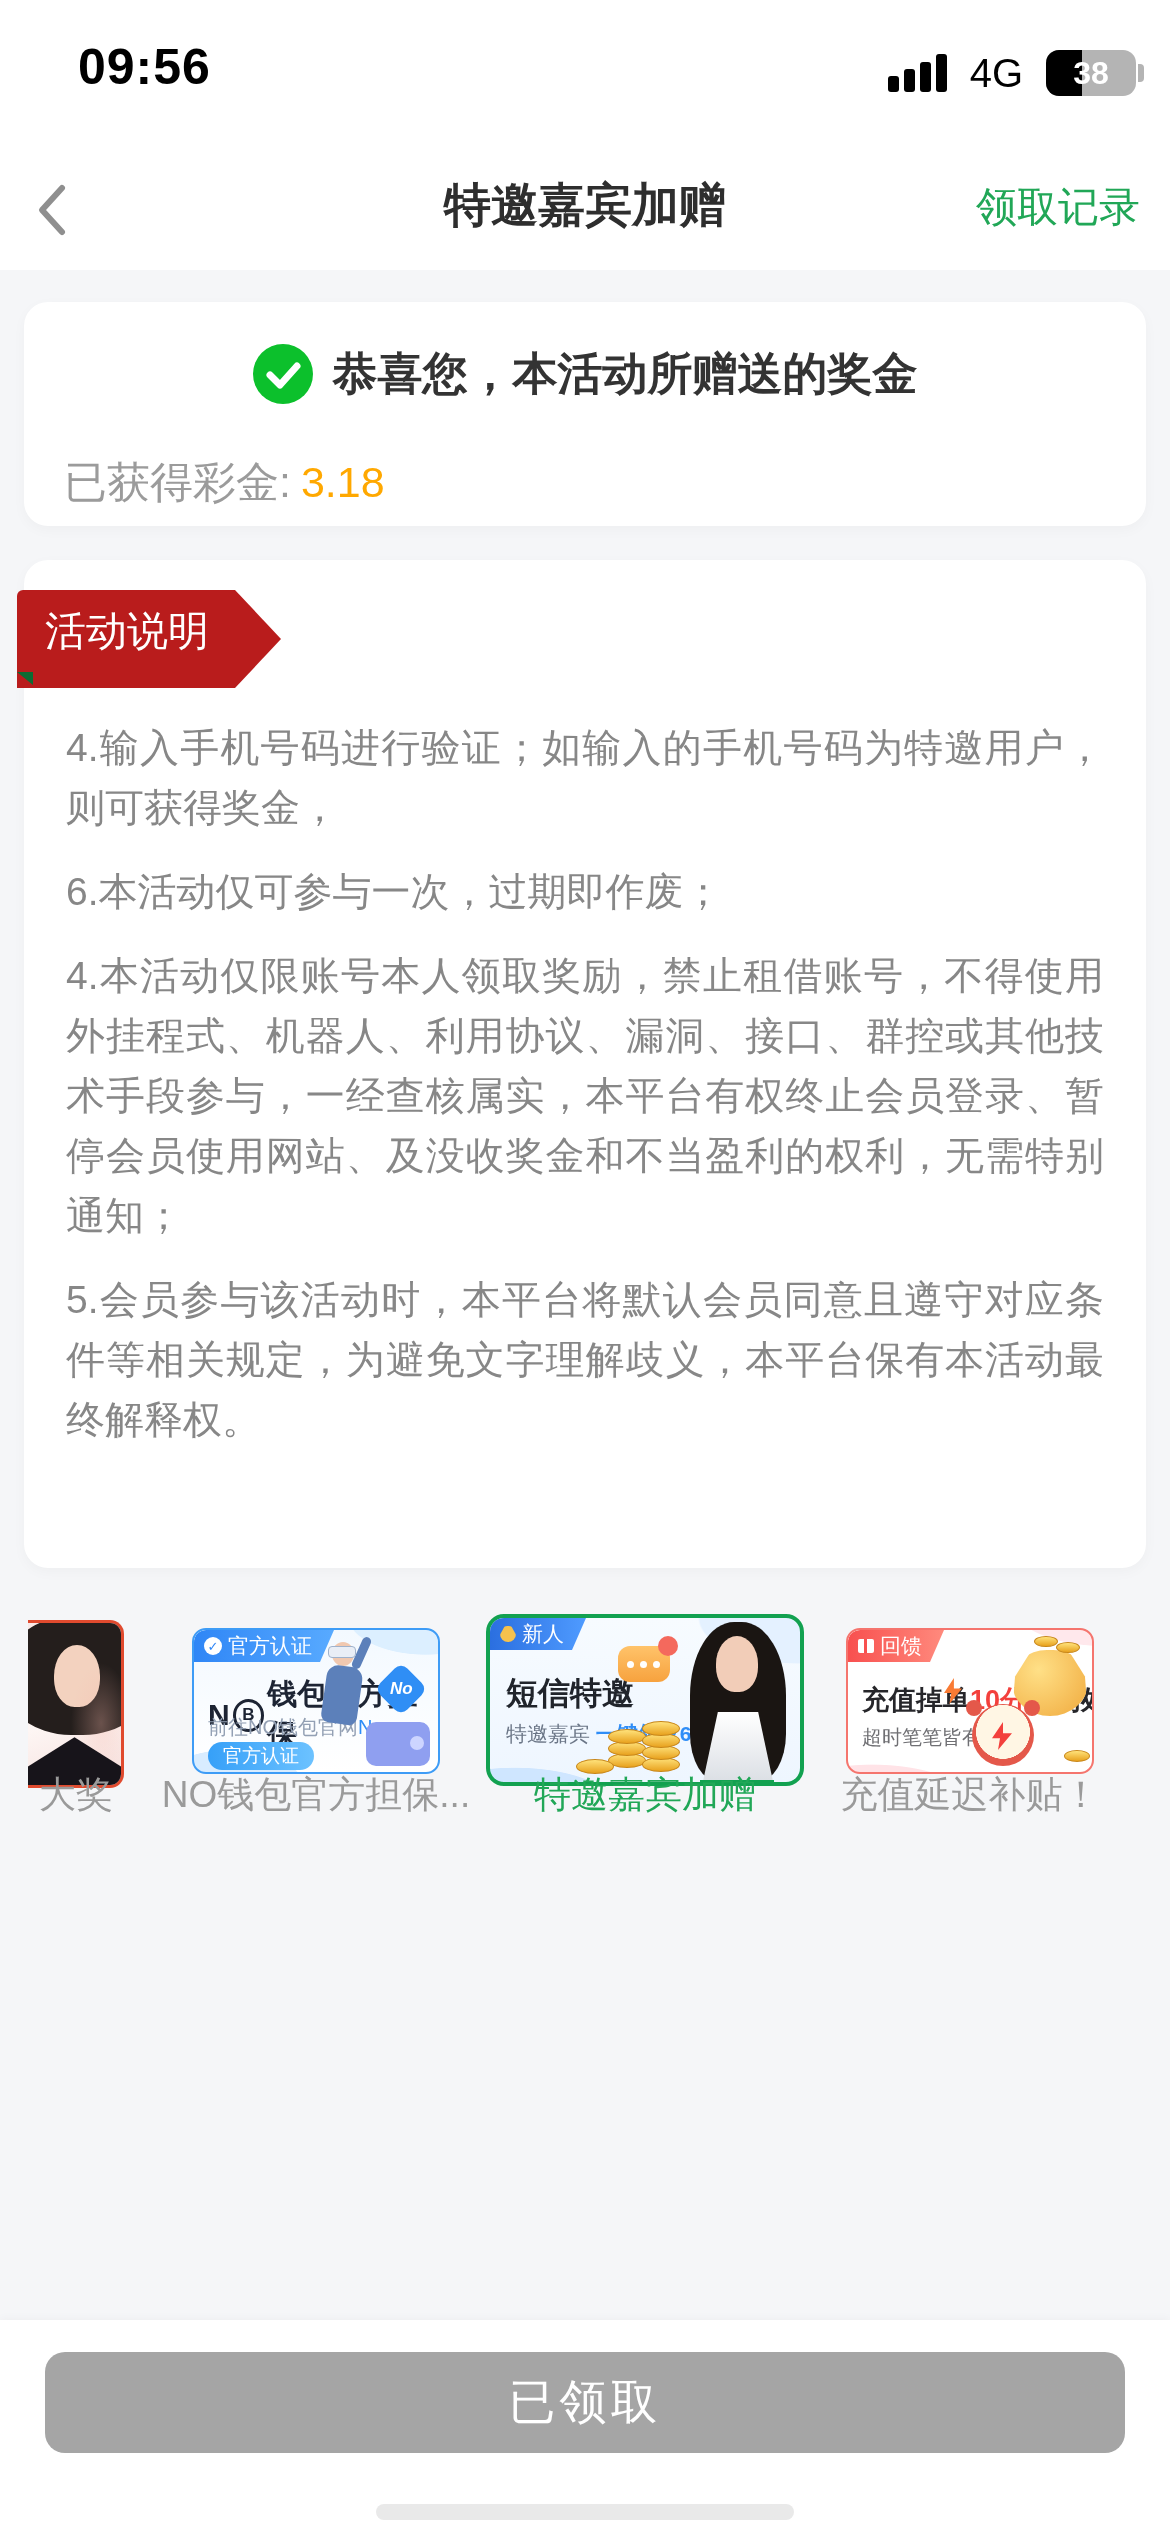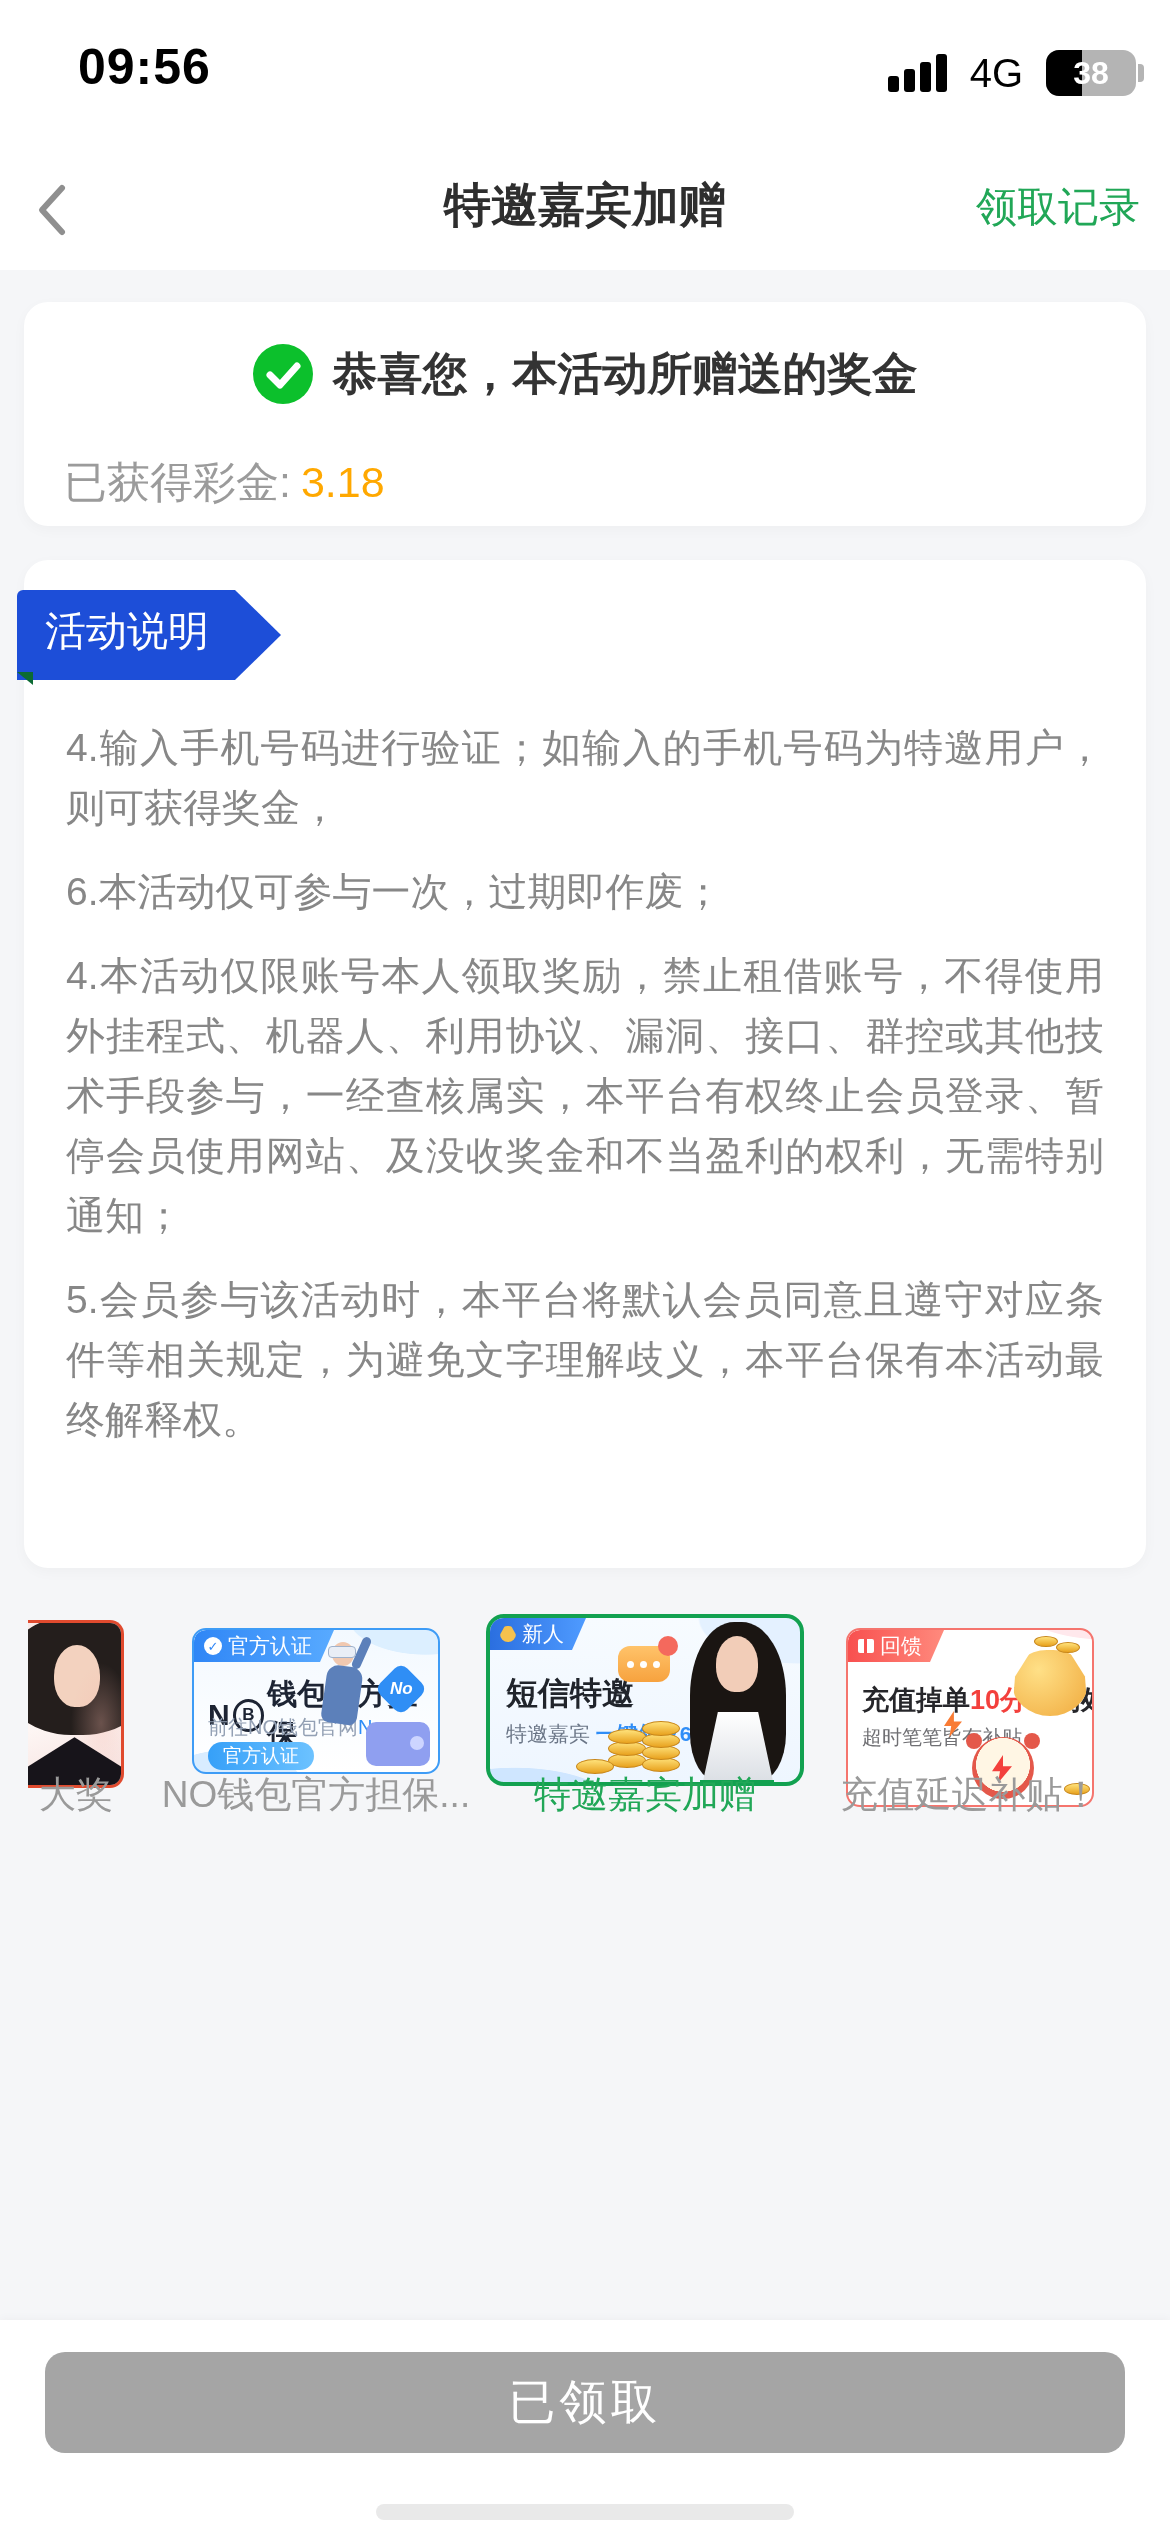--- a/index.html
+++ b/index.html
@@ -29,22 +29,22 @@
   
   .card{position:absolute;left:24px;width:1122px;background:#fff;border-radius:24px;box-shadow:0 4px 14px rgba(0,0,0,0.03);}
   .result-card{top:302px;height:224px;}
   .result-row{position:absolute;top:42px;left:0;right:0;display:flex;align-items:center;justify-content:center;gap:20px;}
   .check{width:60px;height:60px;flex:0 0 auto;}
   .success-msg{font-size:45px;font-weight:bold;color:#333;}
   .bonus-row{position:absolute;left:40px;top:152px;font-size:43px;color:#9b9b9b;}
   .bonus-amount{color:#ffa800;margin-left:10px;}
   
   .rules-card{top:560px;min-height:1008px;}
-  .ribbon{position:absolute;left:-7px;top:30px;height:82px;line-height:82px;padding:0 72px 8px 28px;
-          background:#1d4ed8;color:#fff;font-size:41px;border-radius:6px 0 0 0;
+  .ribbon{position:absolute;left:-7px;top:30px;height:82px;line-height:82px;padding:0 72px 16px 28px;
+          background:#b91c1c;color:#fff;font-size:41px;border-radius:6px 0 0 0;
           clip-path:polygon(0 0,calc(100% - 46px) 0,100% 50%,calc(100% - 46px) 100%,0 100%);}
   .ribbon-fold{position:absolute;left:-7px;top:112px;width:16px;height:13px;background:#0c6b33;
                clip-path:polygon(0 0,100% 0,100% 100%);}
   .rules-text{padding:158px 42px 40px 42px;font-size:39px;line-height:60px;color:#878787;text-align:justify;}
   .rules-text p{margin:0 0 24px 0;}
   .rules-text p:last-child{margin-bottom:0;}
   
   .thumb{position:absolute;box-sizing:border-box;border-radius:14px;overflow:hidden;cursor:pointer;}
   
   .b1{left:28px;top:1620px;width:96px;height:168px;border:3px solid #e04a2e;border-left:none;
@@ -102,21 +102,21 @@
   .b3 .bubble i:nth-child(1){left:9px}.b3 .bubble i:nth-child(2){left:22px}.b3 .bubble i:nth-child(3){left:35px}
   .b3 .bubble em{position:absolute;right:-8px;top:-10px;width:20px;height:20px;background:#f4695d;border-radius:50%;}
   .coin{position:absolute;width:36px;height:13px;background:linear-gradient(180deg,#ffe27a,#e8a21f);
         border:1px solid #c8871a;border-radius:50%;}
   .b3 .woman{position:absolute;right:2px;top:4px;width:120px;height:164px;}
   .b3 .hair{position:absolute;left:12px;top:0;width:96px;height:160px;background:#1a1512;border-radius:46% 46% 30% 30%;}
   .b3 .face{position:absolute;left:38px;top:14px;width:42px;height:56px;background:#f2cdb8;border-radius:50% 50% 44% 44%;}
   .b3 .dress{position:absolute;left:24px;bottom:0;width:72px;height:74px;background:linear-gradient(180deg,#ffffff,#d9dde3);
              clip-path:polygon(22% 0,78% 0,100% 100%,0 100%);}
   
-  .b4{left:846px;top:1628px;width:248px;height:179px;border:2px solid #f5756e;
+  .b4{left:846px;top:1628px;width:248px;height:146px;border:2px solid #f5756e;
       background:
         radial-gradient(200px 90px at 10% 130%, #ffe3e7 0 55%, transparent 56%),
         radial-gradient(170px 80px at 105% -20%, #ffe8ec 0 55%, transparent 56%),
         #ffffff;}
   .b4 .badge{background:linear-gradient(90deg,#f8504f,#ff8a7d);}
   .b4 .gift{width:16px;height:14px;background:#fff;border-radius:2px;position:relative;}
   .b4 .gift:after{content:"";position:absolute;left:6px;top:0;width:3px;height:100%;background:#f8504f;}
   .b4 .t{position:absolute;left:14px;top:52px;font-size:27px;font-weight:bold;color:#26262a;white-space:nowrap;}
   .b4 .t b{color:#f3403c;}
   .b4 .s{position:absolute;left:14px;top:94px;font-size:20px;color:#6f6f73;}

